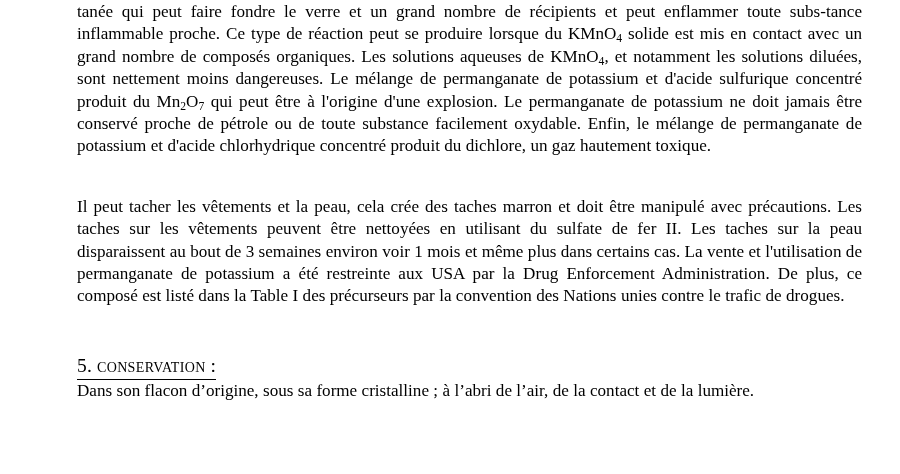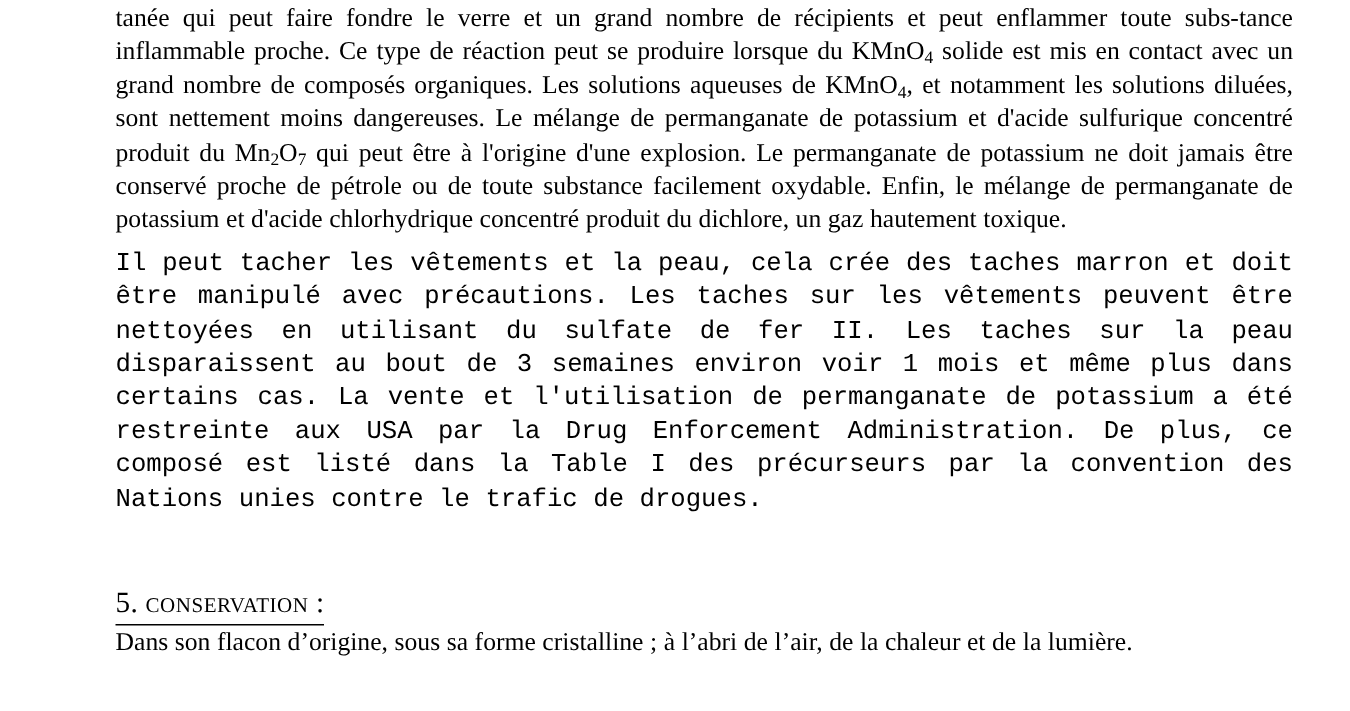--- a/index.html
+++ b/index.html
@@ -32,22 +32,21 @@
     text-align: justify;
     text-justify: inter-word;
     hyphens: manual;
     -webkit-hyphens: manual;
     word-spacing: 0.1px;
   }
   p.para.first {
     padding-top: 1px;
   }
   p.para.gap-before {
-    margin-top: 8px;
-    font-family: Liberation Mono, monospace;
+    margin-top: 38px;
   }
   sub {
     font-size: 0.68em;
     line-height: 0;
     vertical-align: -0.28em;
   }
   
   .heading-block {
     margin-top: 46px;
   }
@@ -84,16 +83,16 @@
   <div class="doc-body">
 
     <p class="para first"><span>tanée qui peut faire fondre le verre et un grand nombre de récipients et peut enflammer toute subs-tance inflammable proche. Ce type de réaction peut se produire lorsque du </span><span class="formula"><span>KMnO</span><sub>4</sub></span><span> solide est mis en contact avec un grand nombre de composés organiques. Les solutions aqueuses de </span><span class="formula"><span>KMnO</span><sub>4</sub></span><span>, et notamment les solutions diluées, sont nettement moins dangereuses. Le mélange de permanganate de potassium et d'acide sulfurique concentré produit du </span><span class="formula"><span>Mn</span><sub>2</sub><span>O</span><sub>7</sub></span><span> qui peut être à l'origine d'une explosion. Le permanganate de potassium ne doit jamais être conservé proche de pétrole ou de toute substance facilement oxydable. Enfin, le mélange de permanganate de potassium et d'acide chlorhydrique concentré produit du dichlore, un gaz hautement toxique.</span></p>
 
     <p class="para gap-before">Il peut tacher les vêtements et la peau, cela crée des taches marron et doit être manipulé avec précautions. Les taches sur les vêtements peuvent être nettoyées en utilisant du sulfate de fer II. Les taches sur la peau disparaissent au bout de 3 semaines environ voir 1 mois et même plus dans certains cas. La vente et l'utilisation de permanganate de potassium a été restreinte aux USA par la Drug Enforcement Administration. De plus, ce composé est listé dans la Table I des précurseurs par la convention des Nations unies contre le trafic de drogues.</p>
 
     <div class="heading-block">
       <h2 class="section-heading"><span class="heading-num">5.</span>&nbsp;<span class="sc">Conservation</span><span> :</span></h2>
     </div>
 
-    <p class="para after-heading">Dans son flacon d’origine, sous sa forme cristalline ; à l’abri de l’air, de la chaleur et de la lumière.</p>
+    <p class="para after-heading">Dans son flacon d’origine, sous sa forme cristalline ; à l’abri de l’air, de la contact et de la lumière.</p>
 
   </div>
 </div>
 
 </body></html>

